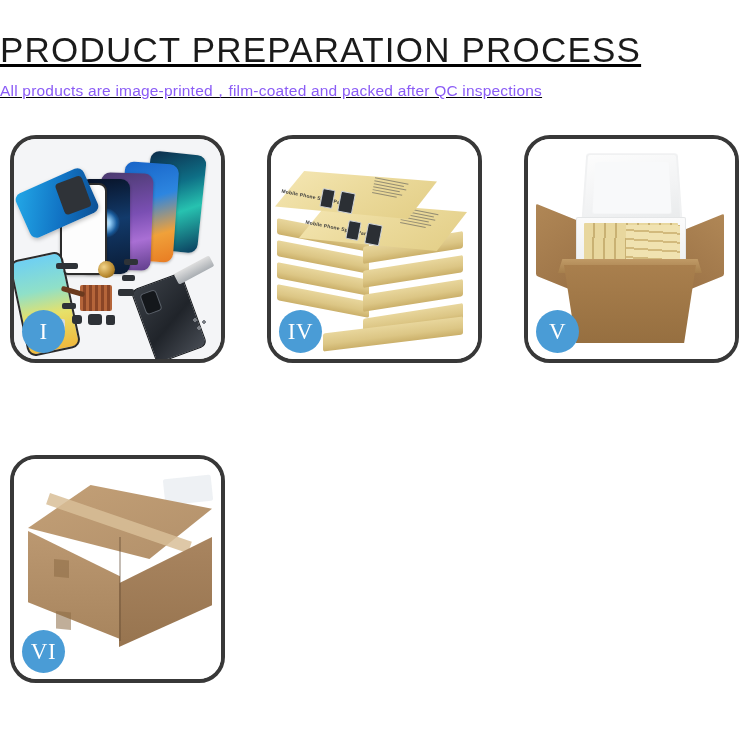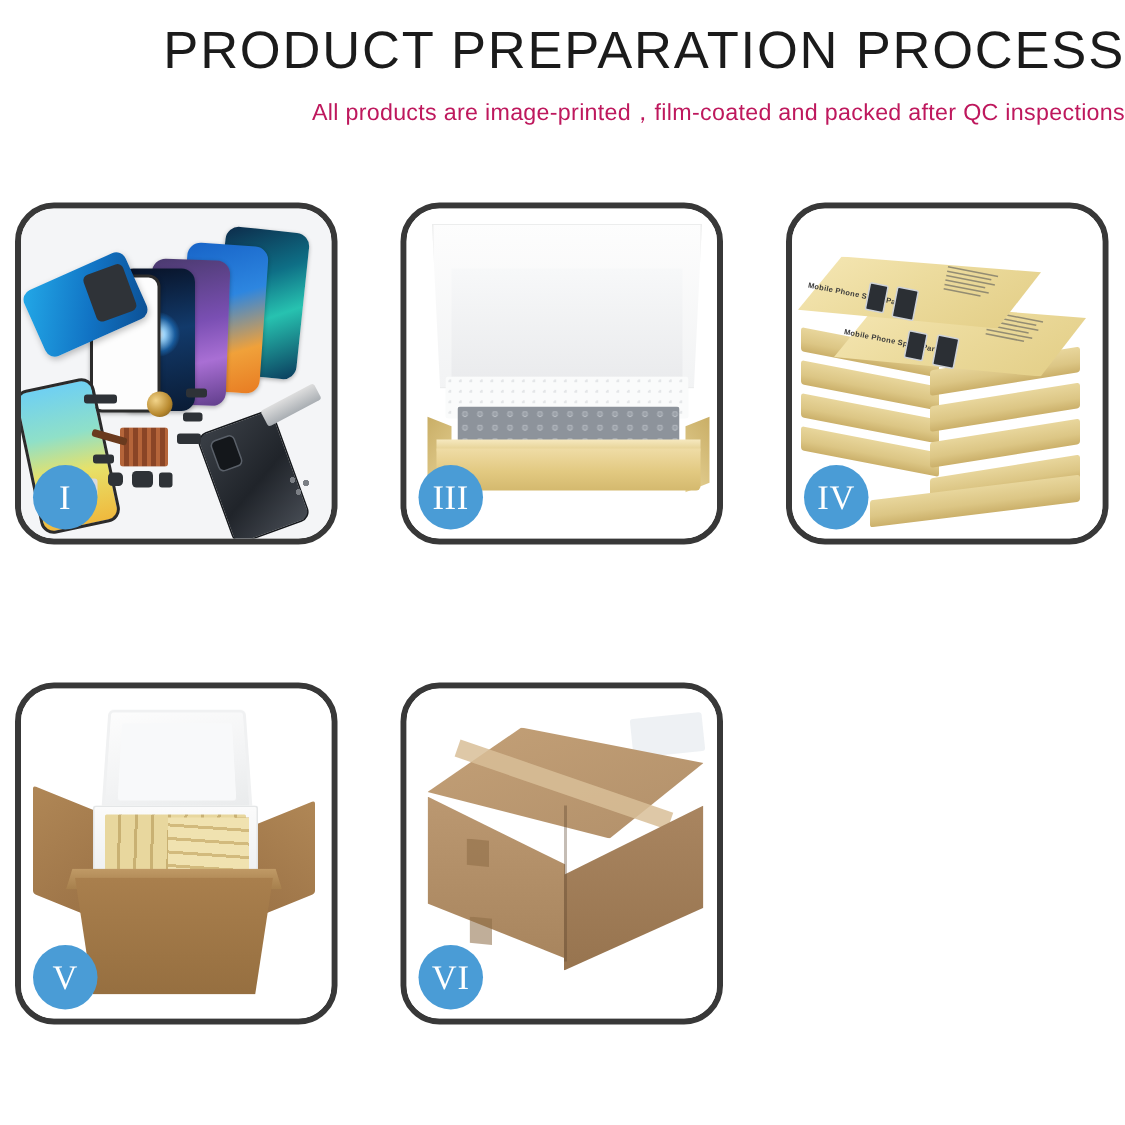--- a/index.html
+++ b/index.html
@@ -6,33 +6,33 @@
   body {
     width: 750px; height: 750px;
     background: #ffffff;
     font-family: "Liberation Sans", sans-serif;
     overflow: hidden;
     position: relative;
   }
   .page { width: 750px; height: 750px; position: relative; background:#fff; }
 
   
-  .header { text-align: right; padding-top: 14px; }
+  .header { text-align: left; padding-top: 30px; text-decoration: underline; }
   .title {
     font-size: 35px;
     font-weight: 500;
     letter-spacing: 1.2px;
     color: #1b1b1b;
     font-family: "Liberation Sans", sans-serif;
     white-space: nowrap;
   }
   .subtitle {
     margin-top: 11px;
     font-size: 15.5px;
-    color: #be185d;
+    color: #8b5cf6;
     letter-spacing: .2px;
     white-space: nowrap;
   }
 
   
   .grid {
     position: absolute;
     top: 135px; left: 10px;
     width: 730px;
     display: grid;
@@ -366,34 +366,20 @@
         <div class="prt" style="left:58px;top:176px;width:10px;height:9px;border-radius:3px;"></div>
         <div class="prt" style="left:74px;top:175px;width:14px;height:11px;border-radius:3px;"></div>
         <div class="prt" style="left:92px;top:176px;width:9px;height:10px;border-radius:2px;"></div>
         <div class="prt" style="left:44px;top:180px;width:7px;height:12px;background:#d8dadd;"></div>
         <div class="prt" style="left:48px;top:164px;width:14px;height:6px;"></div>
       </div>
       <div class="badge">I</div>
     </div>
 
 
-    <div class="panel">
-      <div class="stage">
-        <div class="p3bg"></div>
-        <div class="box3-lid"></div>
-        <div class="box3-lid-in"></div>
-        <div class="box3-foam"></div>
-        <div class="box3-bubble"></div>
-        <div class="box3-left"></div>
-        <div class="box3-right"></div>
-        <div class="box3-rim"></div>
-        <div class="box3-front"></div>
-      </div>
-      <div class="badge">III</div>
-    </div>
 
     <div class="panel">
       <div class="stage">
         <div class="p4bg"></div>
 
         <div class="gbox gb-side" style="left:6px;top:88px;width:92px;height:16px;transform:skewY(11deg);"></div>
         <div class="gbox gb-side" style="left:6px;top:110px;width:92px;height:16px;transform:skewY(11deg);"></div>
         <div class="gbox gb-side" style="left:6px;top:132px;width:92px;height:16px;transform:skewY(11deg);"></div>
         <div class="gbox gb-side" style="left:6px;top:154px;width:92px;height:16px;transform:skewY(11deg);"></div>
 

